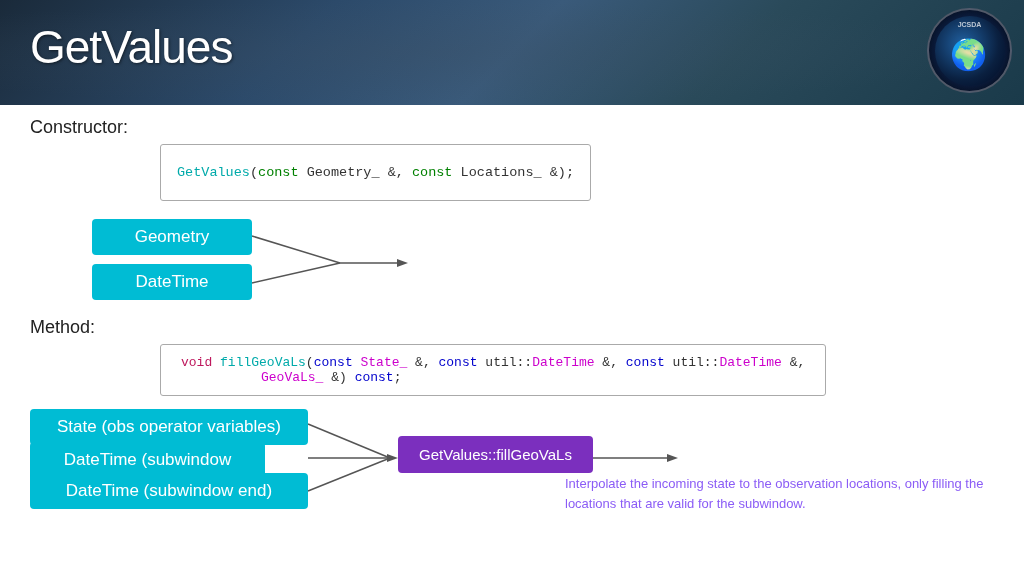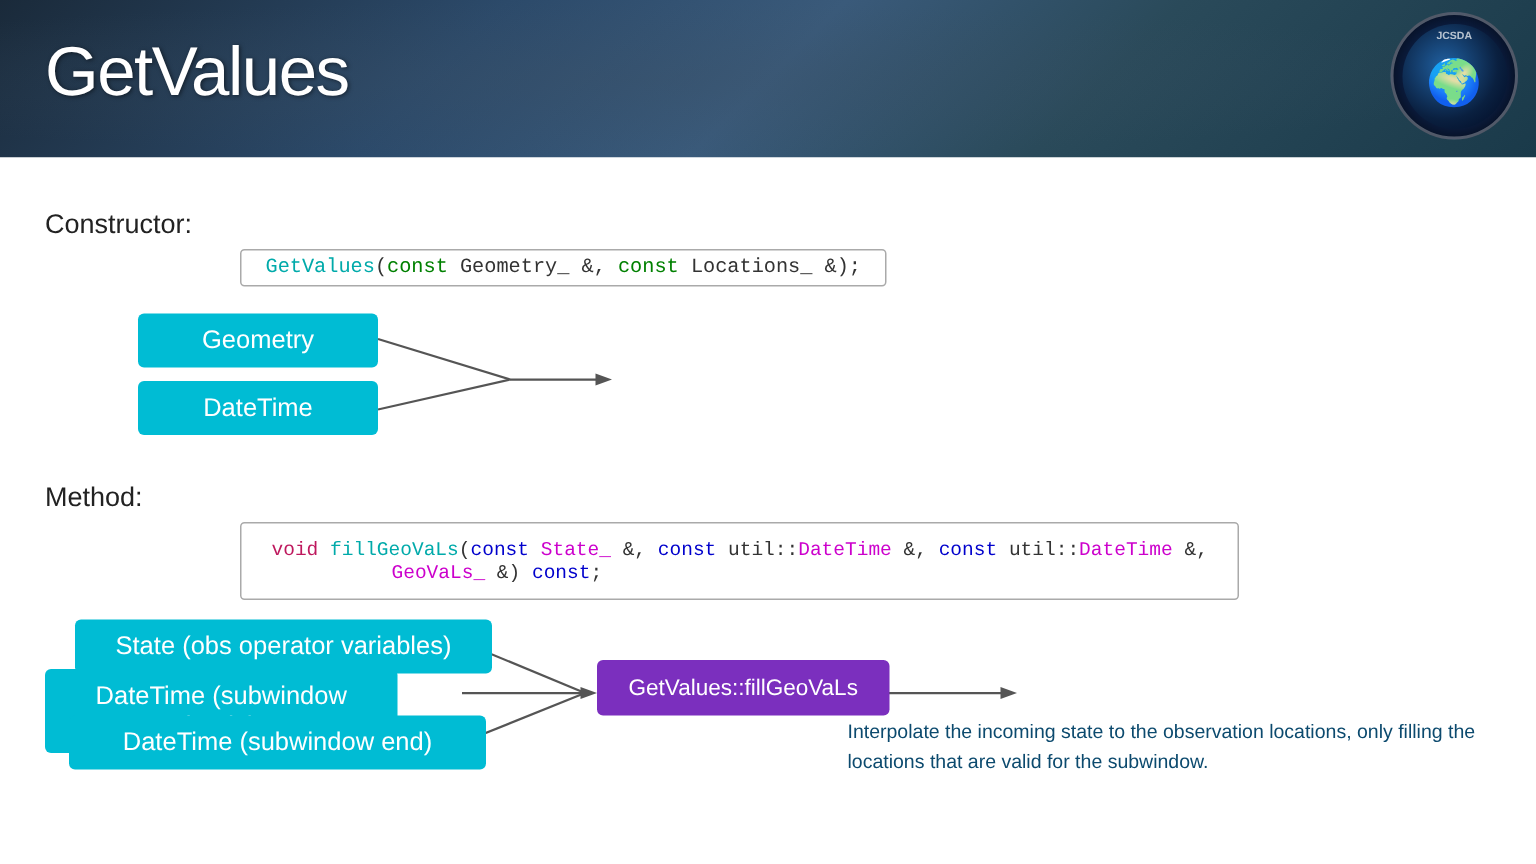--- a/index.html
+++ b/index.html
@@ -83,27 +83,26 @@
       padding: 12px 30px 10px 30px;
       position: relative;
     }
 
     
     .section-label {
       font-size: 18px;
       font-weight: 400;
       color: #222;
       margin-bottom: 6px;
-      margin-top: 22px;
     }
 
     .code-box {
       border: 1px solid #aaa;
       border-radius: 3px;
-      padding: 4px 16px;
+      padding: 20px 16px;
       display: inline-block;
       margin-left: 130px;
       margin-bottom: 10px;
       font-family: 'Courier New', monospace;
       font-size: 13.5px;
       background: #fff;
     }
 
     .code-box .kw { color: #008000; }
     .code-box .fn { color: #00aaaa; }
@@ -262,33 +261,33 @@
       <line x1="278" y1="52" x2="360" y2="52" stroke="#555" stroke-width="1.5"></line>
 
       <line x1="278" y1="85" x2="360" y2="52" stroke="#555" stroke-width="1.5"></line>
 
       <polygon points="357,48 368,52 357,56" fill="#555"></polygon>
 
       <line x1="560" y1="52" x2="640" y2="52" stroke="#555" stroke-width="1.5"></line>
       <polygon points="637,48 648,52 637,56" fill="#555"></polygon>
     </svg>
 
-    <div class="cyan-box" style="top:3px; left:0px; width:278px;margin-left:20px;">
+    <div class="cyan-box" style="top:3px; left:0px; width:278px;">
       <span>State (obs operator variables)</span>
     </div>
 
     <div class="cyan-box" style="top:36px; left:0px; width:235px;">
       <span>DateTime (subwindow begin)</span>
     </div>
 
-    <div class="cyan-box" style="top:67px; left:16px; width:278px;">
+    <div class="cyan-box" style="top:67px; left:0px; width:278px;">
       <span>DateTime (subwindow end)</span>
     </div>
 
     <div class="purple-box" style="top:30px; left:368px; width:195px;">
       <span>GetValues::fillGeoVaLs</span>
     </div>
 
 
-    <div style="position:absolute; top:68px; left:535px; font-size:13px; color:#0c4a6e; line-height:1.5; max-width:460px;">Interpolate the incoming state to the observation locations, only filling the locations that are valid for the subwindow.</div>
+    <div style="position:absolute; top:68px; left:535px; font-size:13px; color:#8b5cf6; line-height:1.5; max-width:460px;">Interpolate the incoming state to the observation locations, only filling the locations that are valid for the subwindow.</div>
   </div>
 
 </div>
 
 </body></html>

